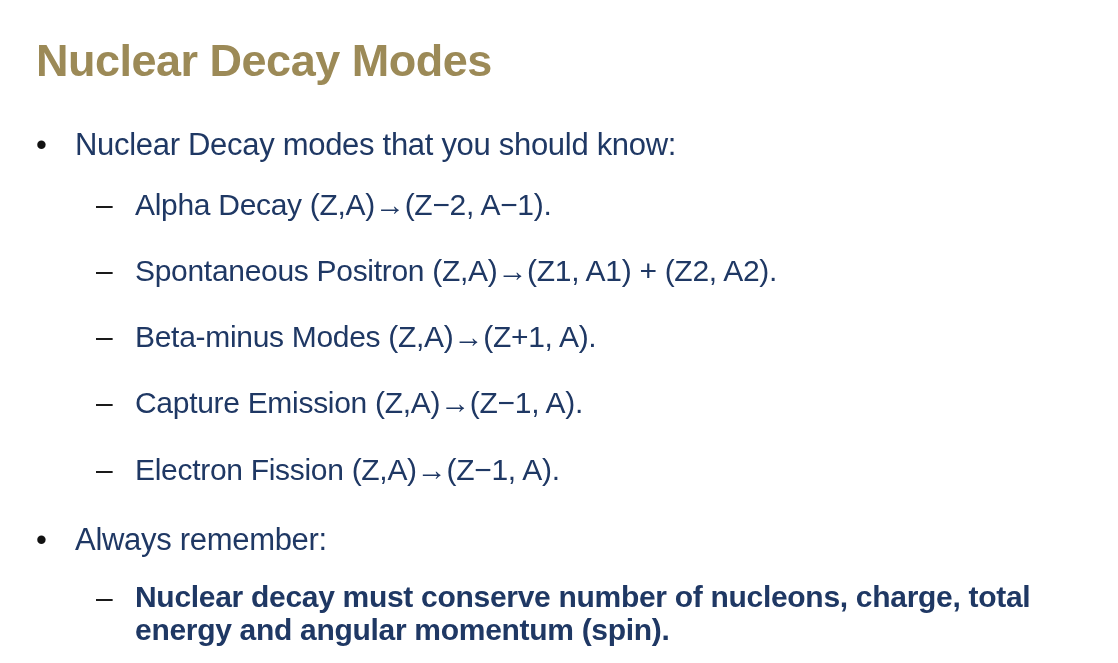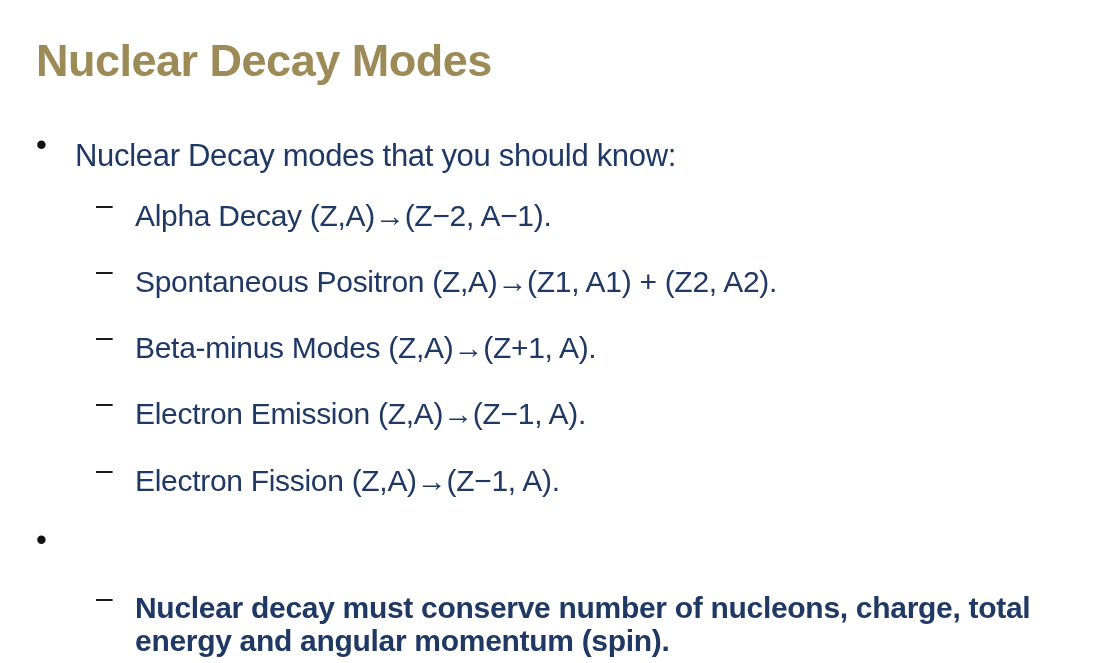--- a/index.html
+++ b/index.html
@@ -48,21 +48,20 @@
   }
   .l2-marker {
     flex: 0 0 39px;
     color: #1a1a1a;
     font-size: 30px;
     line-height: 1.2;
   }
   .row-text {
     line-height: 1.2;
     white-space: pre-line;
-    margin-top: 11px;
   }
   .row.wrap2 .row-text {
     line-height: 1.1;
     max-width: 970px;
     font-weight: bold;
   }
   
   .pos-b1 { top: 126px; }
   .pos-s1 { top: 187px; }
   .pos-s2 { top: 253px; }
@@ -94,30 +93,31 @@
     <span class="row-text">Spontaneous Positron (Z,A)→(Z1, A1) + (Z2, A2).</span>
   </div>
 
   <div class="row l2 pos-s3">
     <span class="l2-marker">–</span>
     <span class="row-text">Beta-minus Modes (Z,A)→(Z+1, A).</span>
   </div>
 
   <div class="row l2 pos-s4">
     <span class="l2-marker">–</span>
-    <span class="row-text">Electron Emission (Z,A)→(Z−1, A).</span>
+    <span class="row-text">Capture Emission (Z,A)→(Z−1, A).</span>
   </div>
 
   <div class="row l2 pos-s5">
     <span class="l2-marker">–</span>
     <span class="row-text">Electron Fission (Z,A)→(Z−1, A).</span>
   </div>
 
   <div class="row l1 pos-b2">
     <span class="l1-marker">•</span>
+    <span class="row-text">Always remember:</span>
   </div>
 
   <div class="row l2 pos-s6 wrap2">
     <span class="l2-marker">–</span>
     <span class="row-text">Nuclear decay must conserve number of nucleons, charge, total
 energy and angular momentum (spin).</span>
   </div>
 
 </div>
 

